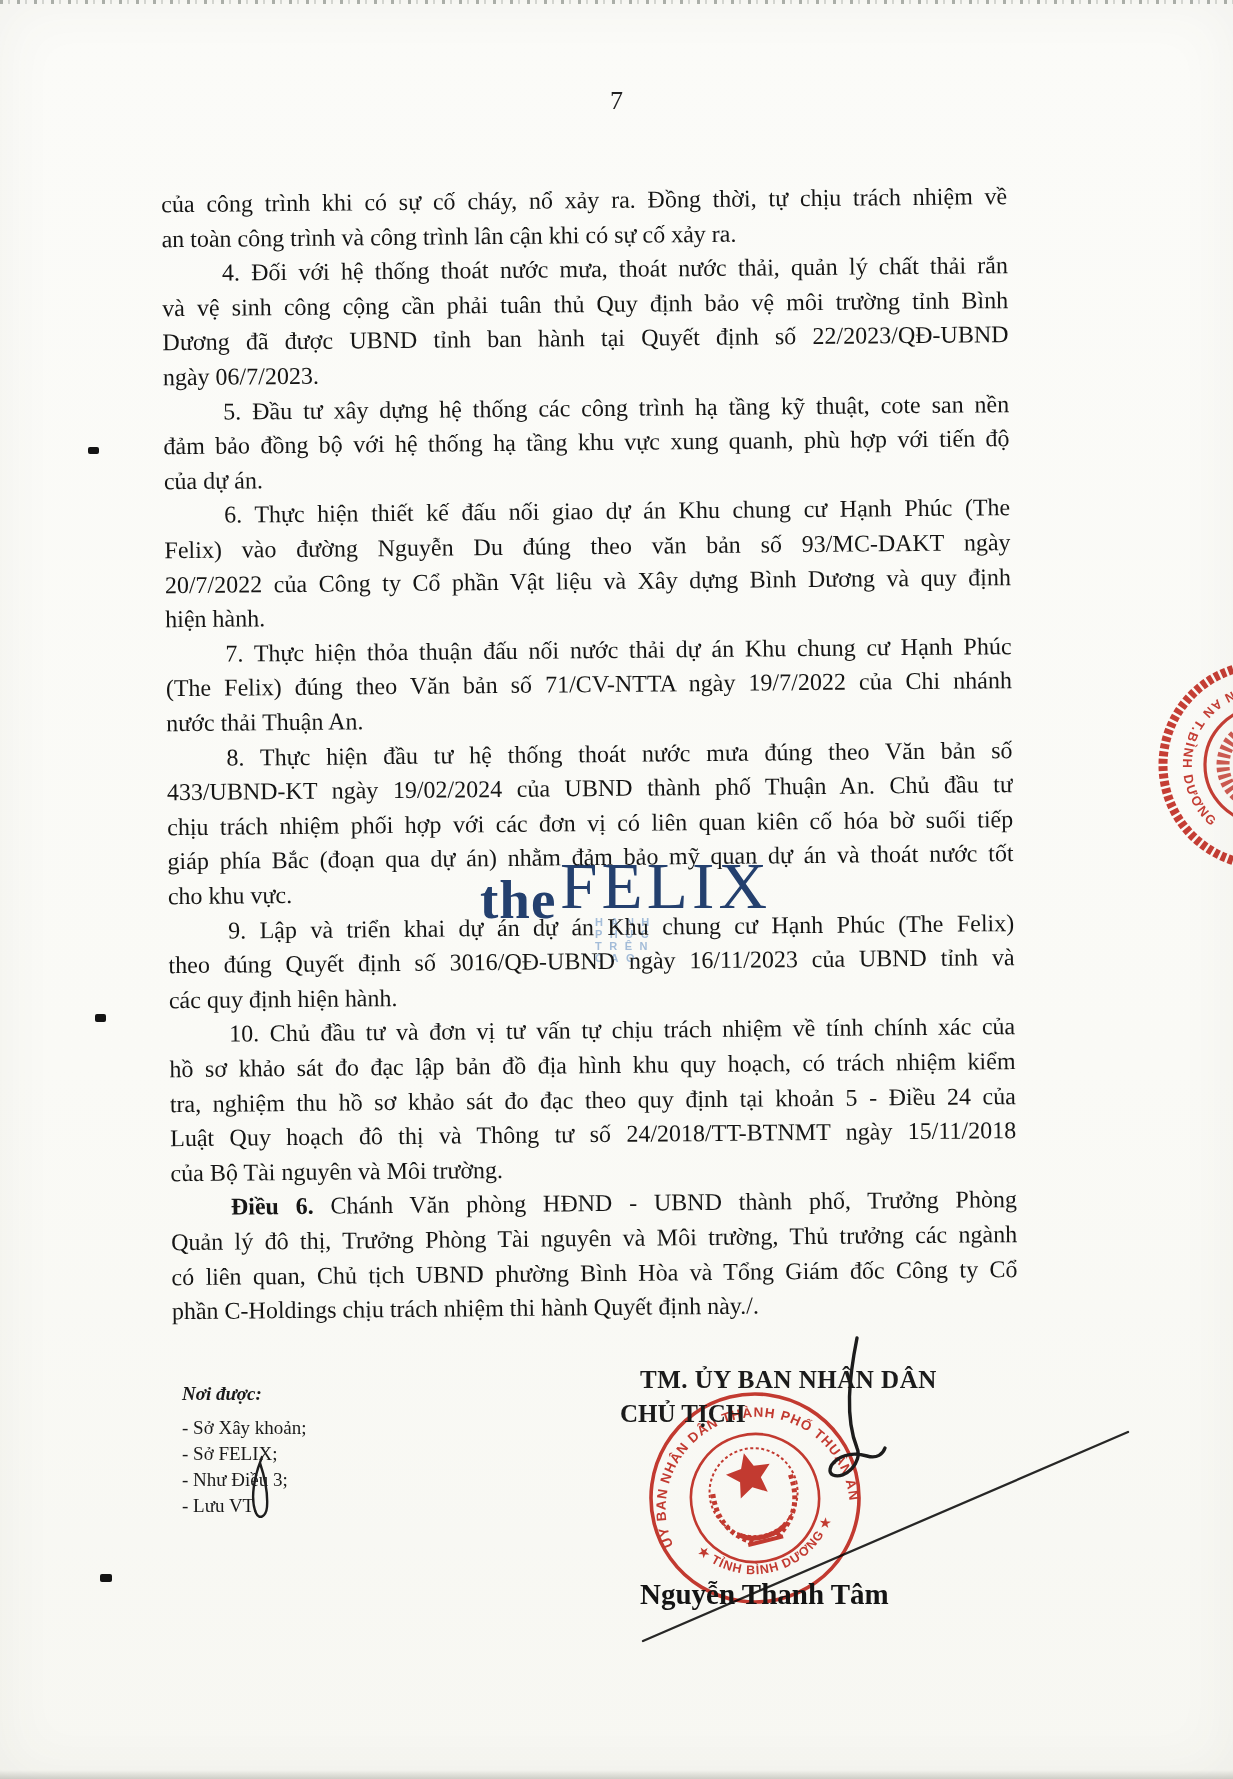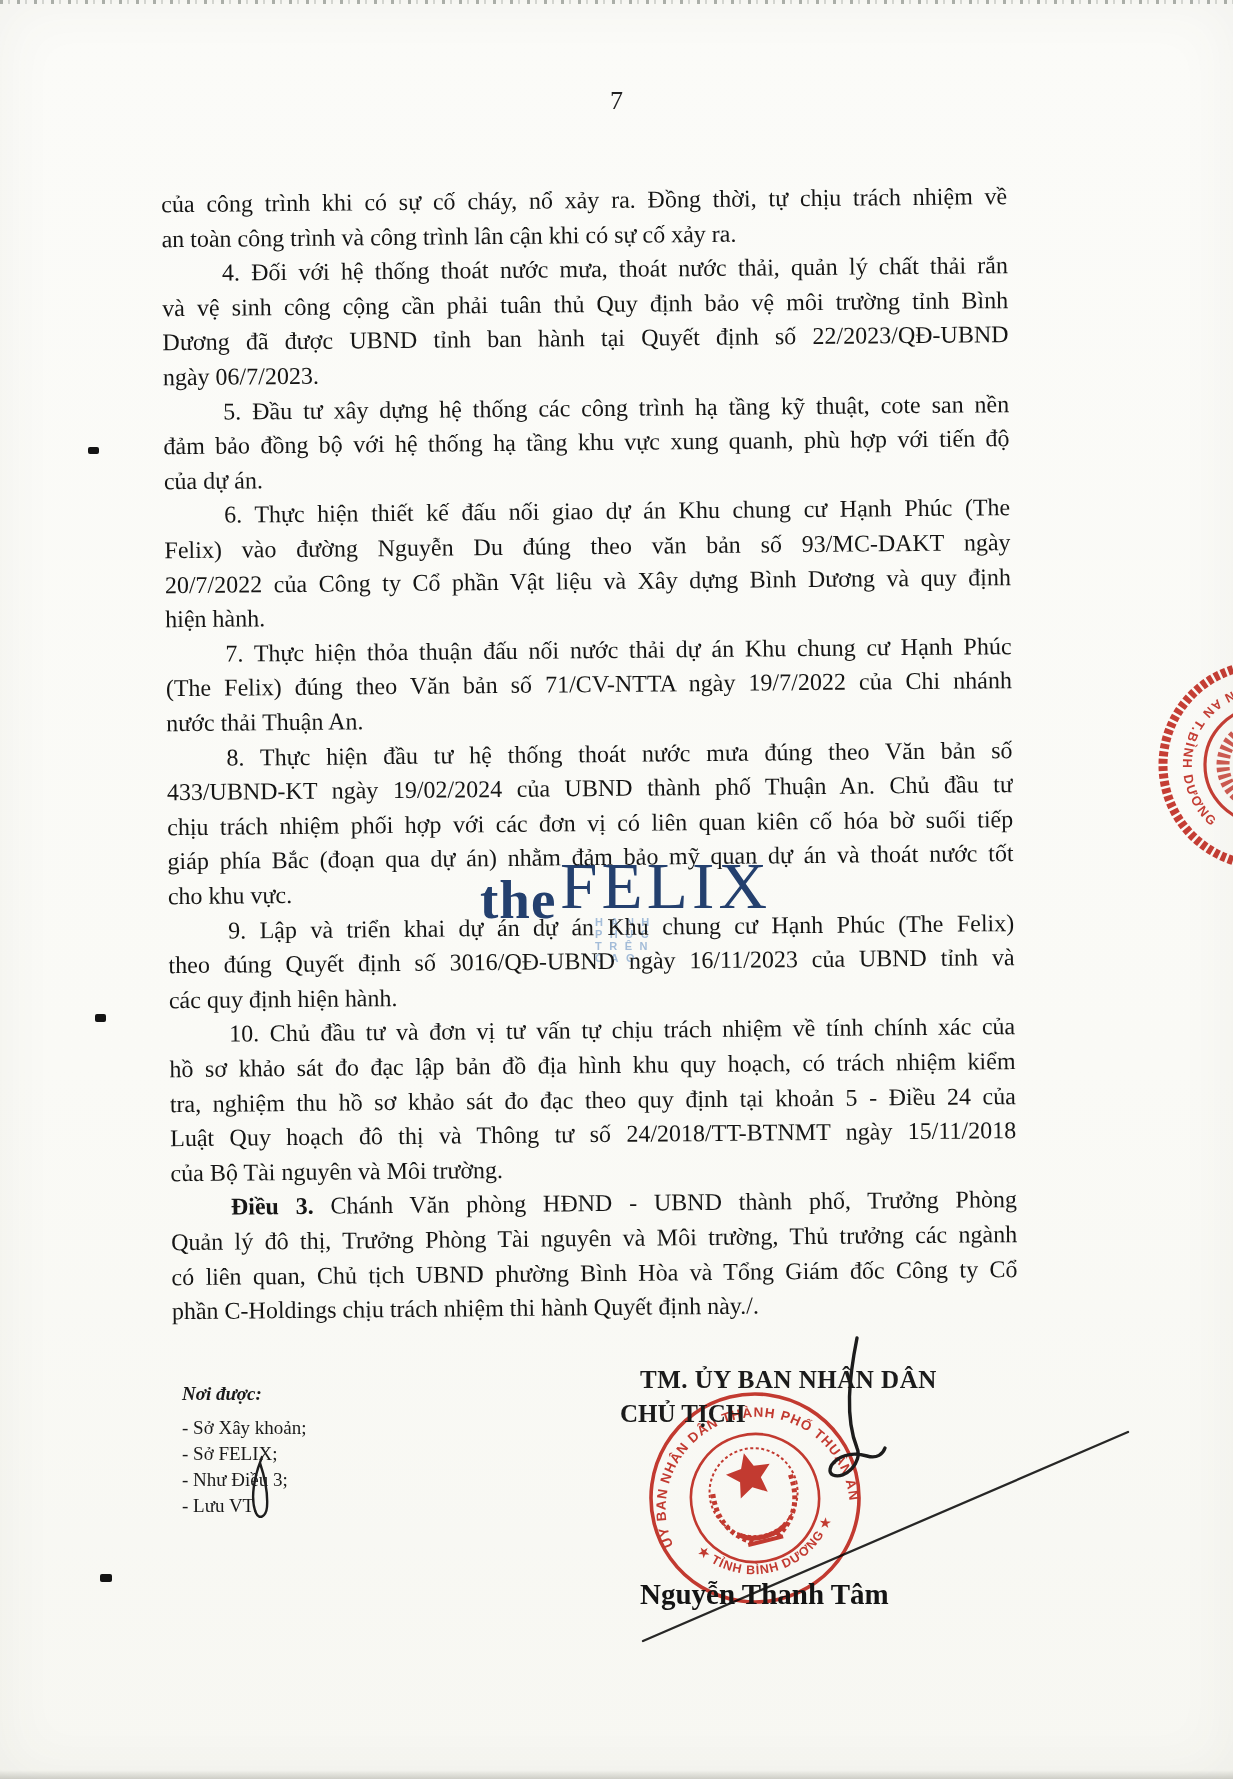--- a/index.html
+++ b/index.html
@@ -84,21 +84,21 @@
       <div class="bl" style="top: 840.4px;">giáp phía Bắc (đoạn qua dự án) nhằm đảm bảo mỹ quan dự án và thoát nước tốt</div>
       <div class="bl end" style="top: 875px;">cho khu vực.</div>
       <div class="bl ind" style="top: 909.6px;">9. Lập và triển khai dự án dự án Khu chung cư Hạnh Phúc (The Felix)</div>
       <div class="bl" style="top: 944.2px;">theo đúng Quyết định số 3016/QĐ-UBND ngày 16/11/2023 của UBND tỉnh và</div>
       <div class="bl end" style="top: 978.8px;">các quy định hiện hành.</div>
       <div class="bl ind" style="top: 1013.4px;">10. Chủ đầu tư và đơn vị tư vấn tự chịu trách nhiệm về tính chính xác của</div>
       <div class="bl" style="top: 1048px;">hồ sơ khảo sát đo đạc lập bản đồ địa hình khu quy hoạch, có trách nhiệm kiểm</div>
       <div class="bl" style="top: 1082.6px;">tra, nghiệm thu hồ sơ khảo sát đo đạc theo quy định tại khoản 5 - Điều 24 của</div>
       <div class="bl" style="top: 1117.2px;">Luật Quy hoạch đô thị và Thông tư số 24/2018/TT-BTNMT ngày 15/11/2018</div>
       <div class="bl end" style="top: 1151.8px;">của Bộ Tài nguyên và Môi trường.</div>
-      <div class="bl ind" style="top: 1186.4px;"><b>Điều 3.</b> Chánh Văn phòng HĐND - UBND thành phố, Trưởng Phòng</div>
+      <div class="bl ind" style="top: 1186.4px;"><b>Điều 6.</b> Chánh Văn phòng HĐND - UBND thành phố, Trưởng Phòng</div>
       <div class="bl" style="top: 1221px;">Quản lý đô thị, Trưởng Phòng Tài nguyên và Môi trường, Thủ trưởng các ngành</div>
       <div class="bl" style="top: 1255.6px;">có liên quan, Chủ tịch UBND phường Bình Hòa và Tổng Giám đốc Công ty Cổ</div>
       <div class="bl end" style="top: 1290.2px;">phần C-Holdings chịu trách nhiệm thi hành Quyết định này./.</div>
     </div>
 
   <div class="margin-mark mm1"></div>
   <div class="margin-mark mm2"></div>
   <div class="margin-mark mm3"></div>
 
   <div class="recip-label">Nơi được:</div>

